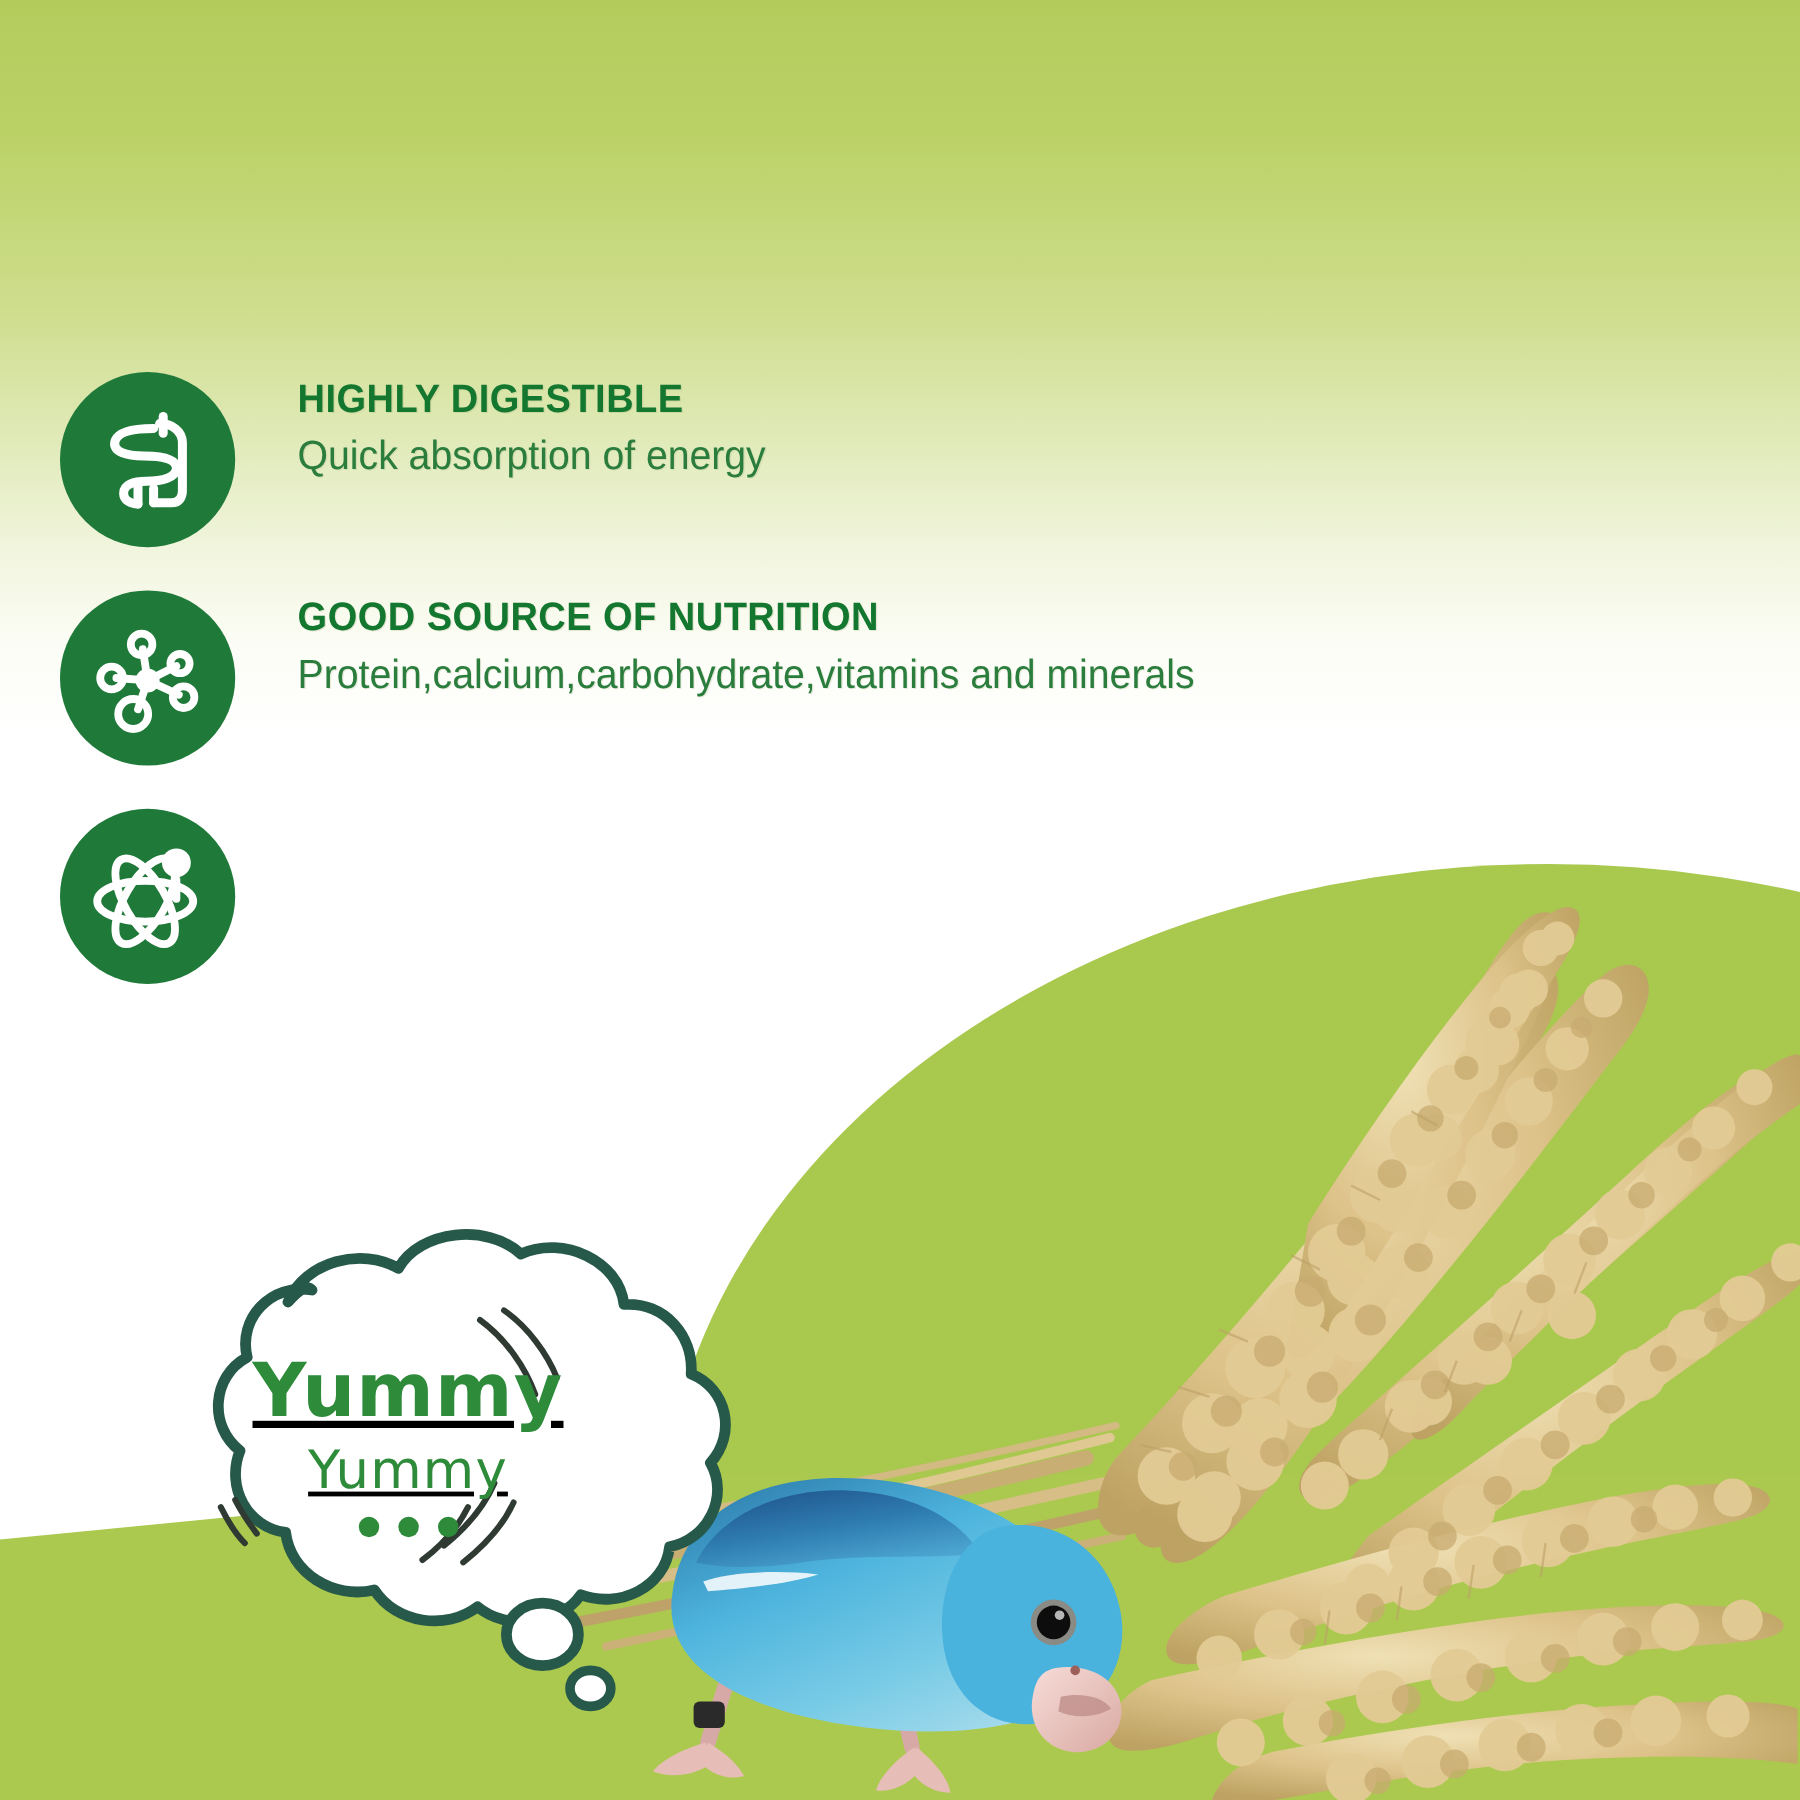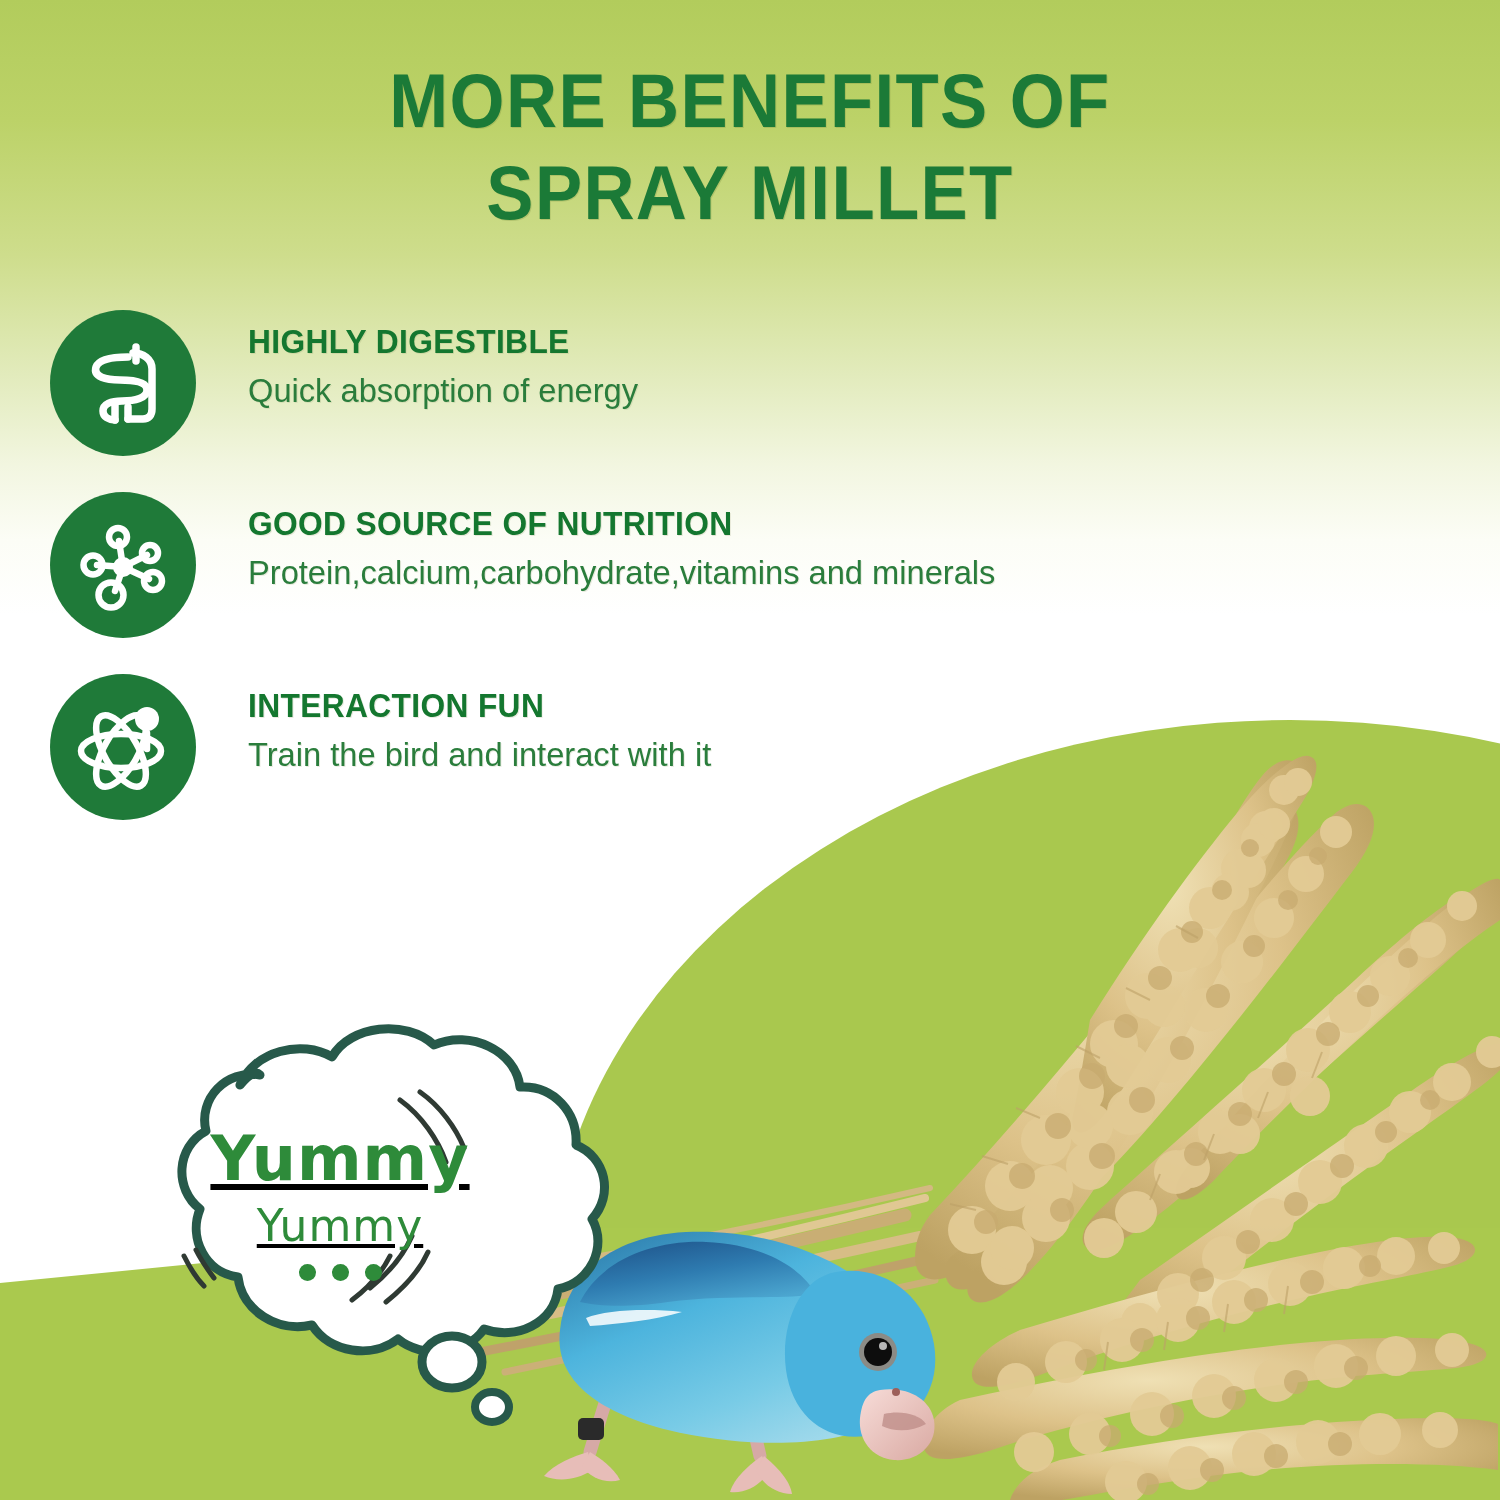--- a/index.html
+++ b/index.html
@@ -41,21 +41,21 @@
     position:relative;display:flex;align-items:flex-start;
     height:182px;
   }
   .ficon{
     flex:0 0 auto;width:146px;height:146px;margin-left:50px;margin-top:10px;
     border-radius:50%;
     background:#1f7a39;
     display:flex;align-items:center;justify-content:center;
   }
   .ficon svg{display:block;}
-  .ftext{flex:1 1 auto;margin-left:52px;margin-top:22px;}
+  .ftext{flex:1 1 auto;margin-left:52px;margin-top:12px;}
   .fhead{
     font-weight:700;font-size:33px;letter-spacing:.4px;
     color:#14772f;line-height:1.2;white-space:nowrap;
     transform:scaleX(0.96);transform-origin:left center;
     text-shadow:1px 1px 0 rgba(150,160,110,.22);
   }
   .fdesc{
     font-weight:400;font-size:34px;color:#2a7d3c;line-height:1.25;
     margin-top:7px;white-space:nowrap;
     transform:scaleX(0.96);transform-origin:left center;
@@ -416,24 +416,20 @@
 
         <g>
           <ellipse cx="452" cy="1362" rx="30" ry="26" fill="#ffffff" stroke="#27594a" stroke-width="9"></ellipse>
           <ellipse cx="492" cy="1407" rx="17" ry="15" fill="#ffffff" stroke="#27594a" stroke-width="8"></ellipse>
         </g>
       </g>
 
     </g>
   </svg>
 
-  <div class="title-block">
-    <span class="title-line l1">MORE BENEFITS OF</span>
-    <span class="title-line l2">SPRAY MILLET</span>
-  </div>
 
   <div class="features">
 
     <div class="feature">
       <div class="ficon">
         <svg width="100" height="100" viewBox="0 0 100 100">
           <g fill="none" stroke="#ffffff" stroke-width="7.5" stroke-linecap="round" stroke-linejoin="round">
             <path d="M63,14 L63,28"></path>
             <path d="M55,24 C40,24 26,26 23,34 C20,44 33,47 47,47
                      C61,47 74,49 74,57 C74,65 62,68 49,68
@@ -483,24 +479,20 @@
         <svg width="100" height="100" viewBox="0 0 100 100">
           <g fill="none" stroke="#ffffff" stroke-width="6.5">
             <ellipse cx="48" cy="54" rx="40" ry="17"></ellipse>
             <ellipse cx="48" cy="54" rx="40" ry="17" transform="rotate(60 48 54)"></ellipse>
             <ellipse cx="48" cy="54" rx="40" ry="17" transform="rotate(120 48 54)"></ellipse>
           </g>
           <circle cx="74" cy="22" r="12" fill="#ffffff"></circle>
           <path d="M74,36 L74,52" stroke="#ffffff" stroke-width="6.5" stroke-linecap="round"></path>
         </svg>
       </div>
-      <div class="ftext">
-        <div class="fhead">INTERACTION FUN</div>
-        <div class="fdesc">Train the bird and interact with it</div>
-      </div>
     </div>
 
   </div>
 
   <div class="bubble-text">
     <div class="yummy-big">Yummy</div>
     <div class="yummy-small">Yummy</div>
     <div class="yummy-dots">
       <i></i>
       <i></i>

